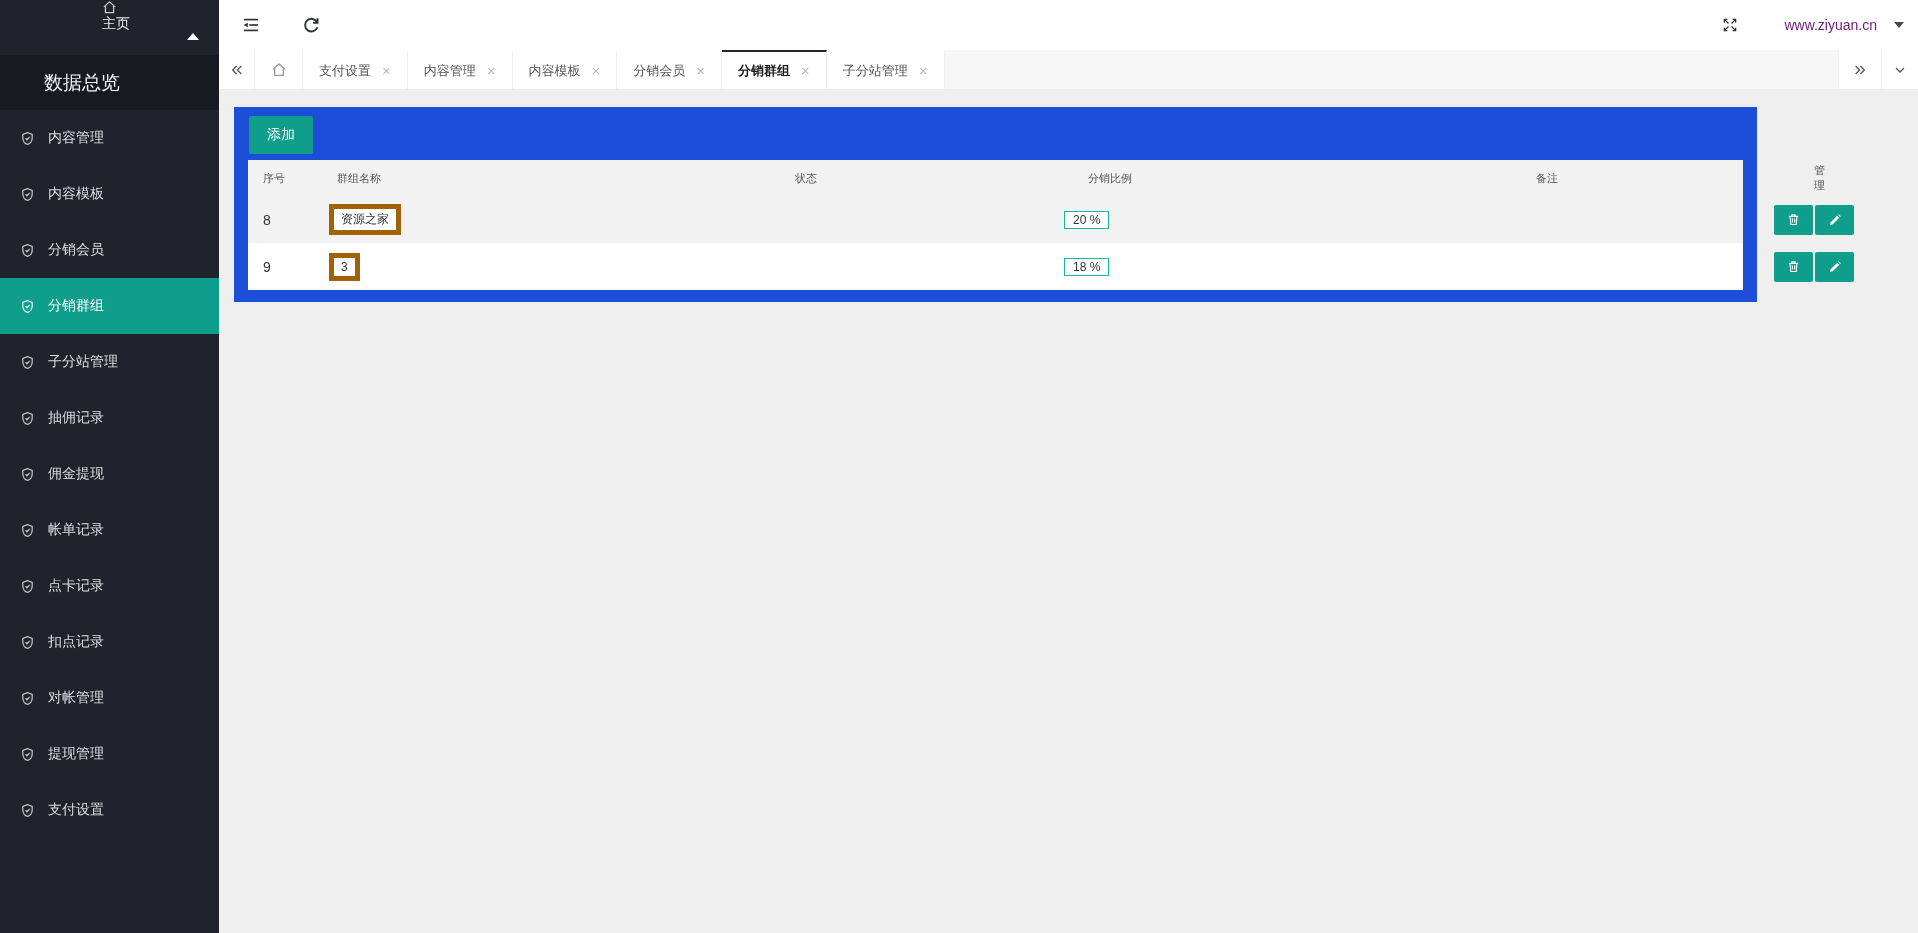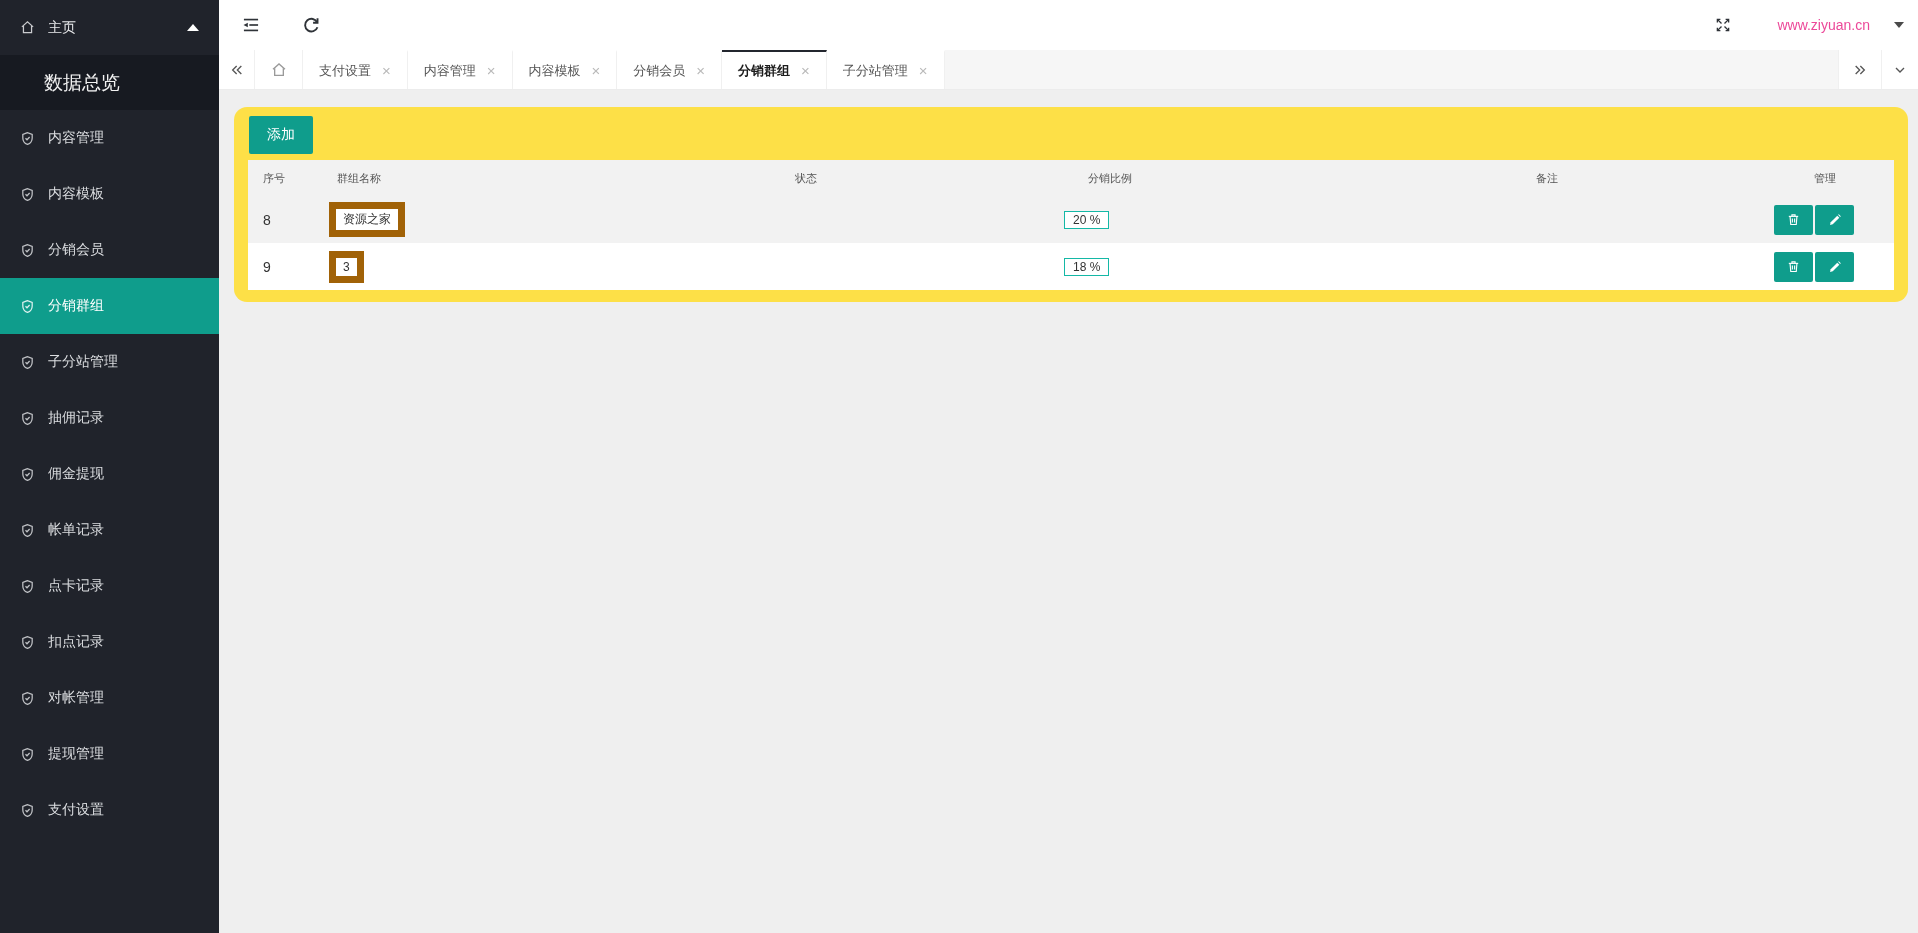--- a/index.html
+++ b/index.html
@@ -16,34 +16,34 @@
     background:var(--page-bg);
     font-family:"Liberation Sans","DejaVu Sans",sans-serif;
     overflow:hidden;position:relative;color:#333;
   }
   svg{display:block;}
 
   
   .sidebar{position:absolute;left:0;top:0;width:219px;height:933px;background:var(--sidebar-bg);}
   .side-title{height:50px;line-height:50px;text-align:center;color:#fff;font-size:16px;
     border-bottom:1px solid rgba(0,0,0,.4);letter-spacing:1px;}
-  .side-home{height:55px;display:flex;align-items:center;padding:0 20px;color:#e9eaec;font-size:14px;cursor:pointer;}
+  .side-home{height:55px;display:flex;align-items:center;padding:0 20px;color:#e9eaec;font-size:14px;cursor:pointer;flex-direction:column;}
   .side-home .home-label{margin-left:13px;}
   .caret-up{margin-left:auto;width:0;height:0;border-left:6px solid transparent;border-right:6px solid transparent;border-bottom:7px solid #fff;}
   .side-sub{height:55px;line-height:55px;background:var(--sidebar-sub-bg);color:#f2f2f2;font-size:19px;padding-left:44px;cursor:pointer;}
   .side-item{height:56px;display:flex;align-items:center;padding:0 20px;gap:13px;color:#dcdee1;font-size:14px;cursor:pointer;}
   .side-item.active{background:var(--teal);color:#fff;}
   .side-icon{opacity:.85;}
 
   
   .topbar{position:absolute;left:219px;top:0;right:0;height:50px;background:#fff;}
   .topbar-left{position:absolute;left:14px;top:0;height:50px;display:flex;align-items:center;gap:24px;}
   .icon-btn{width:36px;height:36px;display:flex;align-items:center;justify-content:center;cursor:pointer;color:#2f3338;background:transparent;border:none;}
   .topbar-right{position:absolute;right:8px;top:0;height:50px;display:flex;align-items:center;gap:36px;}
-  .domain-switcher{display:flex;align-items:center;gap:24px;font-size:14px;color:#ec4899;cursor:pointer;padding-right:6px;}
+  .domain-switcher{display:flex;align-items:center;gap:17px;font-size:14px;color:#701a75;cursor:pointer;padding-right:6px;}
   .caret-down{width:0;height:0;border-left:5px solid transparent;border-right:5px solid transparent;border-top:6px solid #4a4a4a;}
 
   
   .tabbar{position:absolute;left:219px;top:50px;right:0;height:40px;background:#f6f6f6;
     border-bottom:1px solid #ececec;display:flex;align-items:stretch;}
   .tab-cell{display:flex;align-items:center;justify-content:center;background:#fff;color:#555;cursor:pointer;}
   .tab-cell.left{border-right:1px solid #f0f0f0;}
   .tab-cell.right{border-left:1px solid #f0f0f0;}
   .cell-collapse{width:36px;}
   .cell-home{width:48px;}
@@ -51,29 +51,29 @@
   .cell-down{width:37px;}
   .tabs-wrap{display:flex;align-items:stretch;}
   .tab{display:flex;align-items:center;padding:0 16px;gap:11px;background:#fff;border-right:1px solid #f0f0f0;
     font-size:13px;color:#555;cursor:pointer;border-top:2px solid transparent;}
   .tab.active{border-top:2px solid var(--tab-active-border);color:#1c1c1c;font-weight:bold;}
   .tab .tab-close{color:#b9b9b9;font-size:15px;line-height:1;font-weight:normal;}
   .tab-spacer{flex:1;}
 
   
   .main{position:absolute;left:219px;top:91px;right:0;bottom:0;background:var(--page-bg);}
-  .card{position:absolute;left:15px;top:16px;width:1674px;height:195px;background:#fde047;border-radius:13px;}
+  .card{position:absolute;left:15px;top:16px;width:1523px;height:195px;background:#1d4ed8;}
   .add-btn{margin:9px 0 0 15px;width:64px;height:38px;background:var(--teal);color:#fff;border:none;
     font-size:14px;border-radius:2px;cursor:pointer;font-family:inherit;}
   .table{margin:6px 14px 0 14px;}
   .t-row{display:grid;grid-template-columns:66px 450px 285px 440px 270px 1fr;align-items:center;padding-left:15px;}
   .t-head{height:36px;background:var(--row-stripe);color:#555;font-size:11px;gap:8px;}
   .t-body-row{height:47px;font-size:14px;color:#333;background:#fff;}
   .t-body .t-body-row:nth-child(odd){background:var(--row-stripe);}
-  .name-box{display:inline-block;border:7px solid #a16207;background:#fff;padding:2px 7px;font-size:12px;color:#333;min-width:6px;}
+  .name-box{display:inline-block;border:5px solid #a16207;background:#fff;padding:2px 7px;font-size:12px;color:#333;min-width:6px;}
   .status-dot{width:10px;height:10px;border-radius:50%;background:var(--teal);margin-left:5px;}
   .ratio-badge{display:inline-block;border:1px solid #14b8a6;background:#fff;padding:1px 8px;font-size:12px;color:#333;}
   .actions{display:flex;gap:2px;}
   .action-btn{width:39px;height:30px;background:var(--teal);border:none;border-radius:2px;display:flex;
     align-items:center;justify-content:center;color:#fff;cursor:pointer;}
 </style>
 </head>
 <body>
 
 <div class="sidebar">

